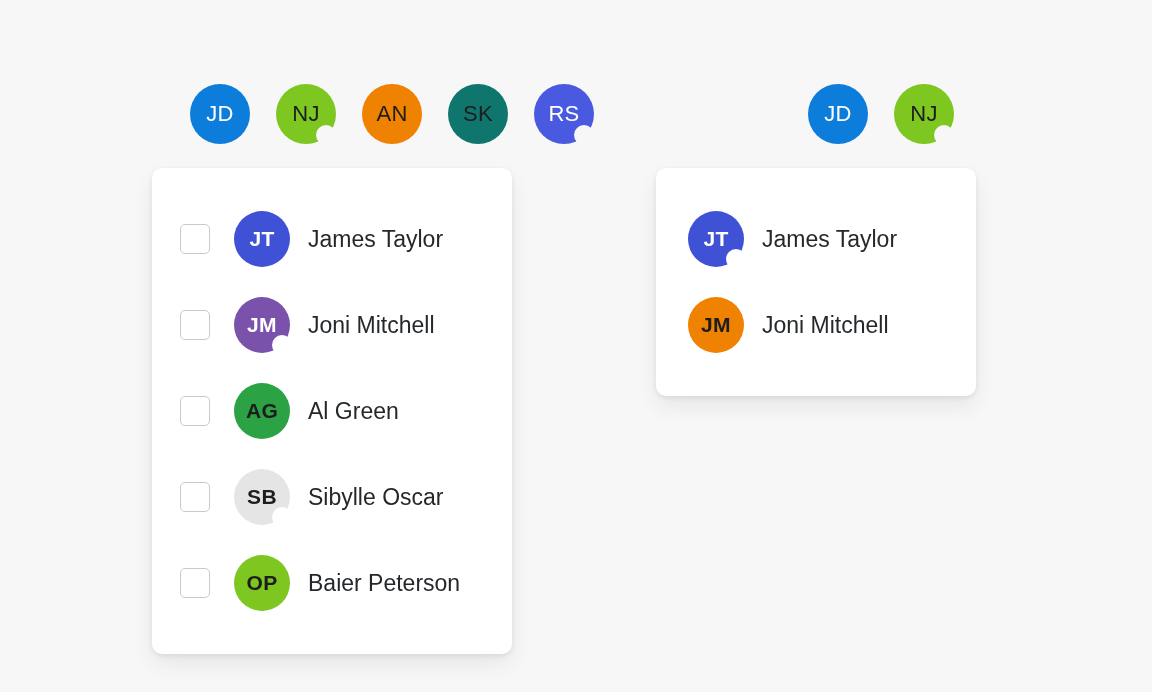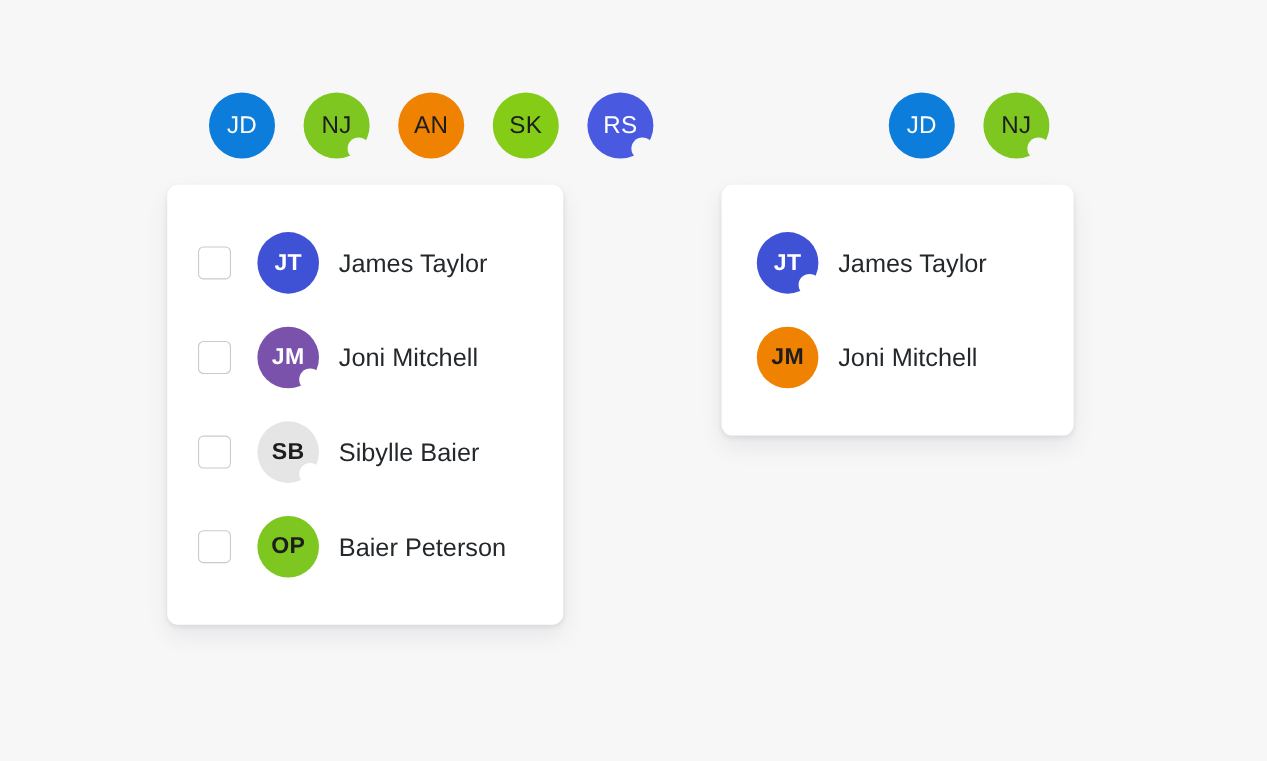--- a/index.html
+++ b/index.html
@@ -191,21 +191,21 @@
           <span class="stack-avatar ink-light" style="background:#0d7ddb">JD</span>
         </div>
         <div class="stack-item" style="z-index:19">
           <span class="stack-avatar ink-dark" style="background:#7ec620">NJ</span>
           <span class="dot" style="background:#2ba344"></span>
         </div>
         <div class="stack-item" style="z-index:18">
           <span class="stack-avatar ink-dark" style="background:#ef8200">AN</span>
         </div>
         <div class="stack-item" style="z-index:17">
-          <span class="stack-avatar ink-dark" style="background:#84cc16">SK</span>
+          <span class="stack-avatar ink-dark" style="background:#0f766e">SK</span>
         </div>
         <div class="stack-item" style="z-index:16">
           <span class="stack-avatar ink-light" style="background:#4a5ae0">RS</span>
           <span class="dot" style="background:#2ba344"></span>
         </div>
         <div class="stack-item" style="z-index:1">
           <span class="overflow-chip">+5</span>
         </div>
       </div>
     <div class="card card-left">
@@ -220,24 +220,31 @@
           <span class="checkbox" role="checkbox" aria-checked="false"></span>
           <span class="row-avatar-wrap">
             <span class="row-avatar ink-light" style="background:#7b52ab">JM</span>
             <span class="dot" style="background:#2ba344"></span>
           </span>
           <span class="row-name">Joni Mitchell</span>
         </div>
         <div class="row">
           <span class="checkbox" role="checkbox" aria-checked="false"></span>
           <span class="row-avatar-wrap">
+            <span class="row-avatar ink-dark" style="background:#2ba344">AG</span>
+          </span>
+          <span class="row-name">Al Green</span>
+        </div>
+        <div class="row">
+          <span class="checkbox" role="checkbox" aria-checked="false"></span>
+          <span class="row-avatar-wrap">
             <span class="row-avatar ink-dark" style="background:#e5e5e5">SB</span>
             <span class="dot" style="background:#b5b5b5"></span>
           </span>
-          <span class="row-name">Sibylle Baier</span>
+          <span class="row-name">Sibylle Oscar</span>
         </div>
         <div class="row">
           <span class="checkbox" role="checkbox" aria-checked="false"></span>
           <span class="row-avatar-wrap">
             <span class="row-avatar ink-dark" style="background:#7ec620">OP</span>
           </span>
           <span class="row-name">Baier Peterson</span>
         </div>
       </div>
   </div>

